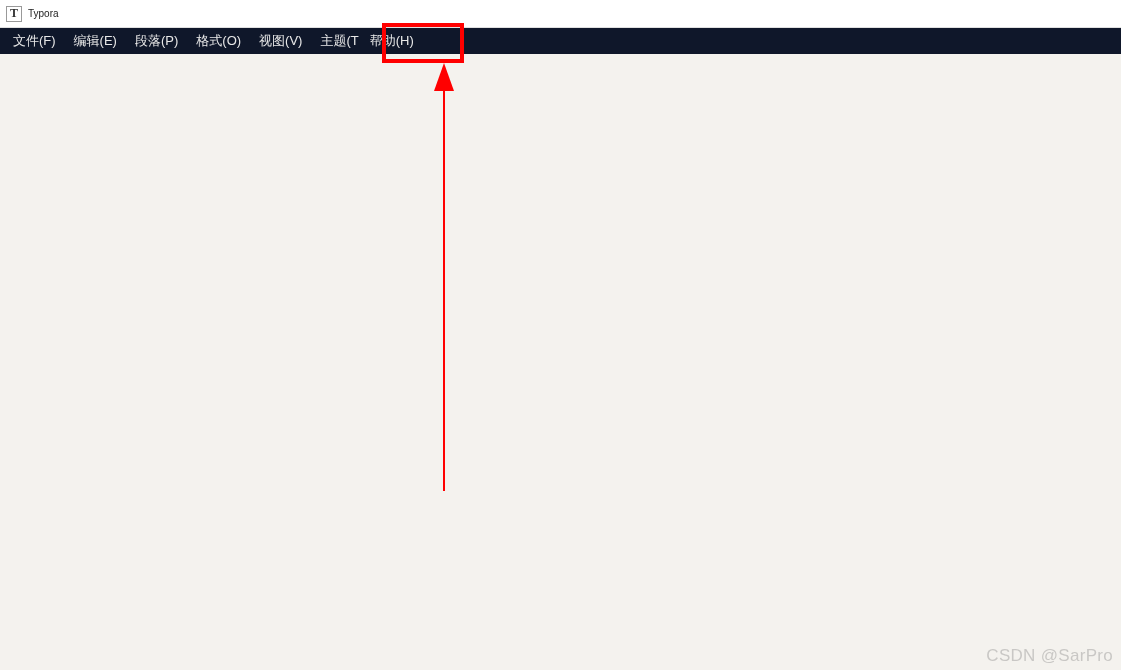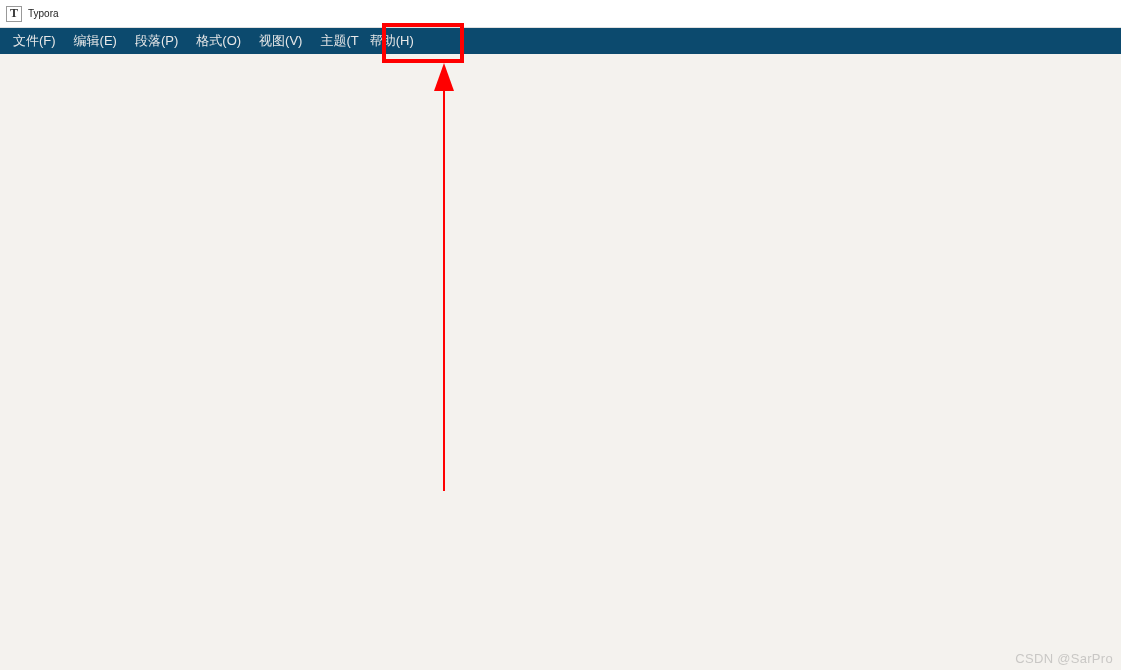--- a/index.html
+++ b/index.html
@@ -35,21 +35,21 @@
       color: #333;
       border: 1px solid #999;
       margin-right: 6px;
       background: #fff;
     }
     .app-title {
       font-size: 10px;
       color: #222;
     }
     .menu-bar {
-      background: #0c4a6e;
+      background: #0f172a;
       height: 26px;
       display: flex;
       align-items: center;
       padding: 0 4px;
     }
     .menu-item {
       color: #e8e8e8;
       font-size: 13px;
       padding: 0 9px;
       height: 26px;
@@ -91,21 +91,21 @@
     }
     .editor-area {
       width: 100%;
       height: calc(100% - 54px);
       background: #f4f2ee;
     }
     .watermark {
       position: absolute;
       bottom: 4px;
       right: 8px;
-      font-size: 13px;
+      font-size: 17px;
       color: rgba(120, 120, 120, 0.35);
       letter-spacing: 0.3px;
     }
   </style>
 </head>
 <body>
 
 <div class="title-bar">
   <div class="app-icon">T</div>
   <div class="app-title">Typora</div>

